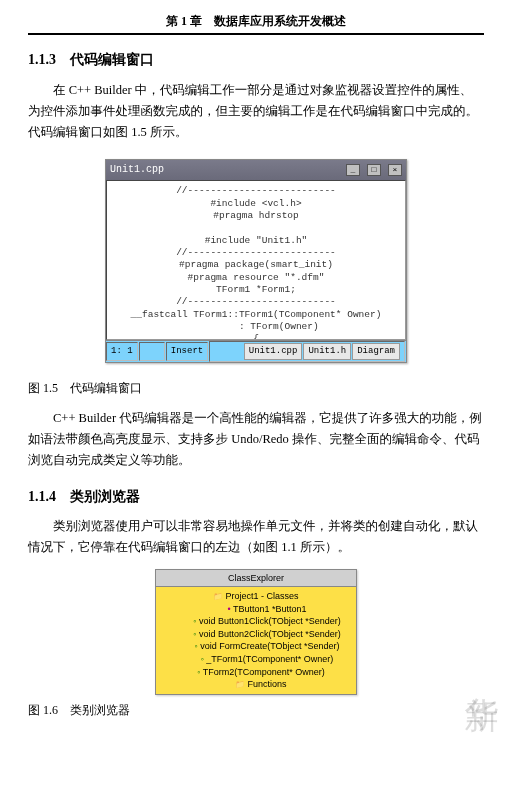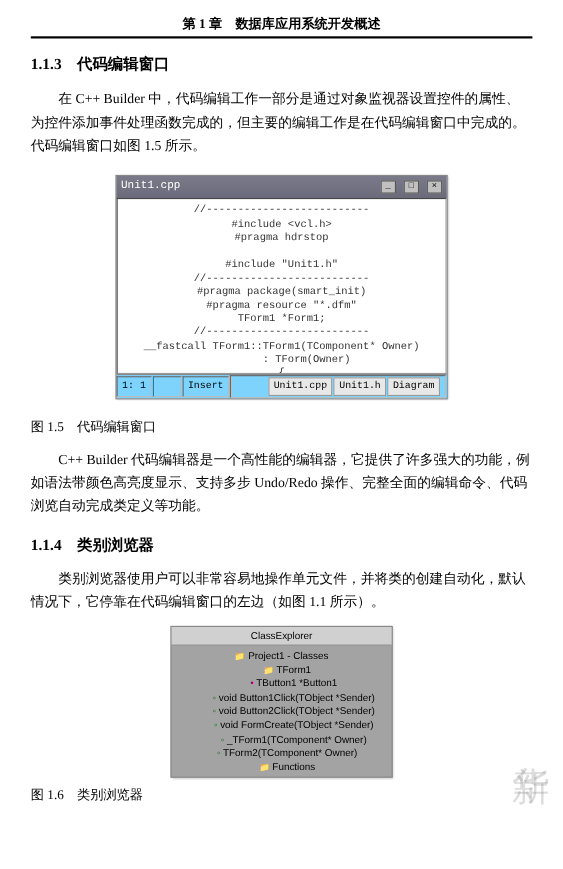--- a/index.html
+++ b/index.html
@@ -108,21 +108,21 @@
     border: 1px solid #999;
     background:#e8e8e8;
     padding: 0 4px;
     font-size: 9px;
   }
   
   .tree-window {
     width: 200px;
     margin: 6px auto;
     border: 1px solid #888;
-    background: #a3a3a3;
+    background: #fde047;
     font-family: Tahoma, sans-serif;
     font-size: 9px;
     box-shadow: 1px 1px 2px rgba(0,0,0,0.2);
   }
   .tree-title {
     background: #d0d0d0;
     border-bottom: 1px solid #888;
     padding: 1px 3px;
     font-size: 9px;
   }
@@ -204,21 +204,20 @@
     <span>1.1.4</span>　<span>类别浏览器</span>
   </div>
 
   <p class="para">类别浏览器使用户可以非常容易地操作单元文件，并将类的创建自动化，默认情况下，它停靠在代码编辑窗口的左边（如图 1.1 所示）。</p>
 
   <div class="figure">
     <div class="tree-window">
       <div class="tree-title">ClassExplorer</div>
       <div class="tree-body">
         <div class="node folder">Project1 - Classes</div>
-        <div class="node i1 folder">TForm1</div>
         <div class="node i2 file">TButton1 *Button1</div>
         <div class="node i2 method">void Button1Click(TObject *Sender)</div>
         <div class="node i2 method">void Button2Click(TObject *Sender)</div>
         <div class="node i2 method">void FormCreate(TObject *Sender)</div>
         <div class="node i2 method">_TForm1(TComponent* Owner)</div>
         <div class="node i1 method">TForm2(TComponent* Owner)</div>
         <div class="node i1 folder">Functions</div>
       </div>
     </div>
     <div class="figure-caption">图 1.6　类别浏览器</div>

